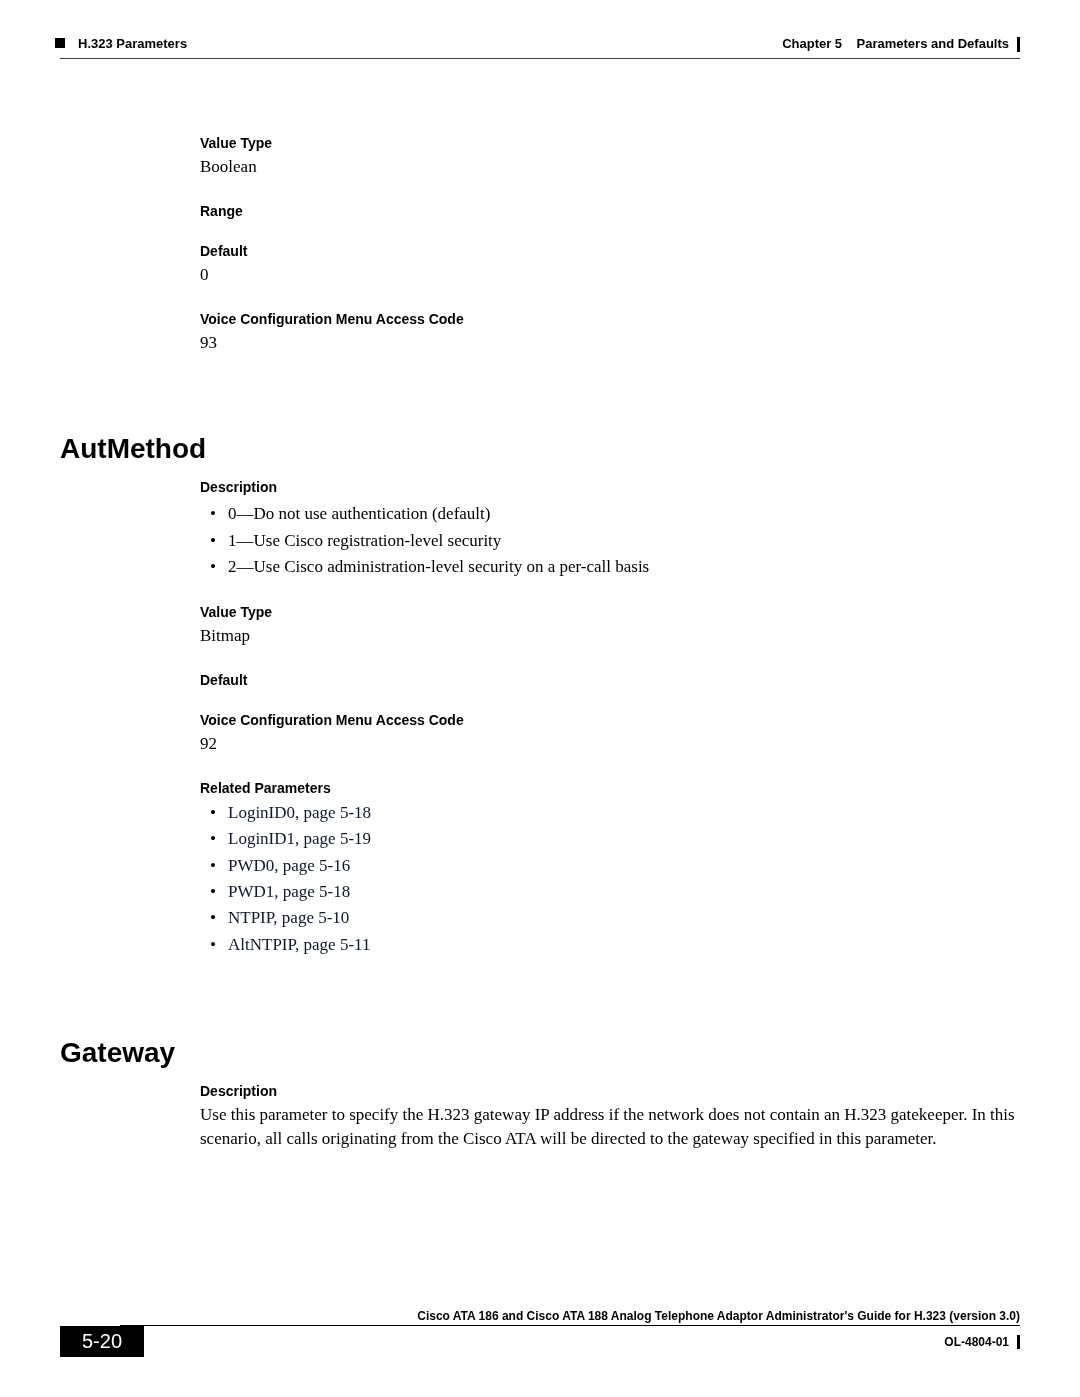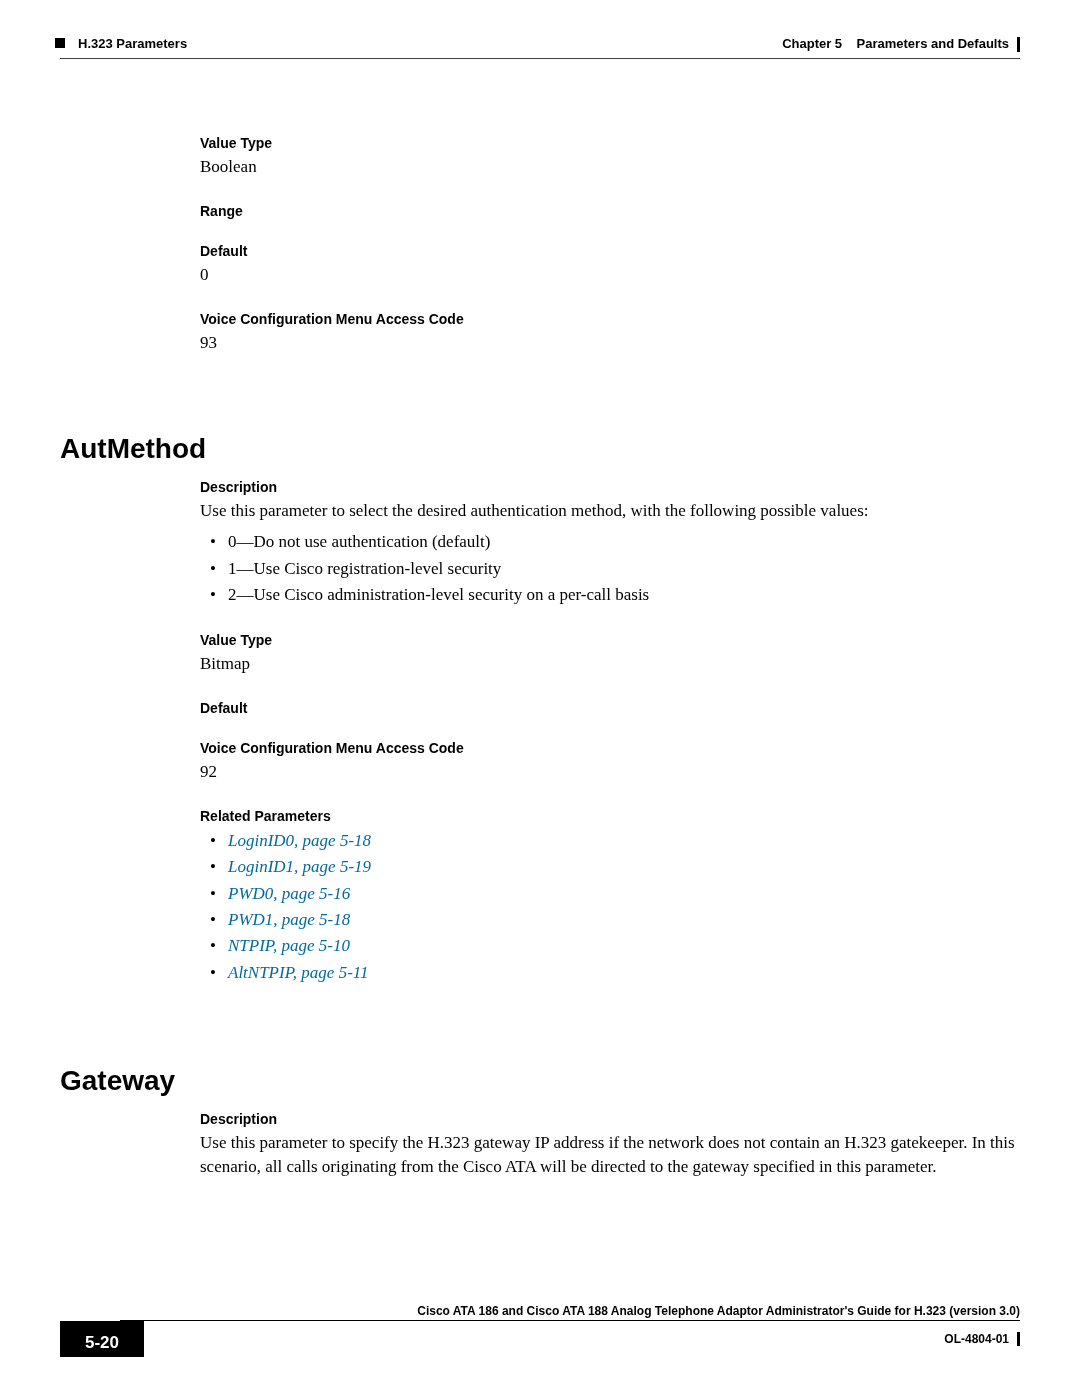--- a/index.html
+++ b/index.html
@@ -104,22 +104,21 @@
     padding-left: 28px;
     position: relative;
   }
   ul.bullets li::before {
     content: "•";
     position: absolute;
     left: 10px;
     top: 0;
   }
   .link {
-    color: #0369a1;
-    font-style: italic;
+    color: #0f172a;
   }
   .footer {
     position: absolute;
     left: 60px;
     right: 60px;
     bottom: 40px;
   }
   .footer .rule-wrap {
     position: relative;
     height: 1px;
@@ -137,23 +136,23 @@
   }
   .footer-bar {
     display: flex;
     align-items: stretch;
     margin-top: 0;
   }
   .page-badge {
     background: #000;
     color: #fff;
     font-family: Arial, Helvetica, sans-serif;
-    font-weight: bold;
-    font-size: 17px;
-    padding: 12px 16px 4px 16px;
+    font-weight: normal;
+    font-size: 20px;
+    padding: 4px 16px 4px 16px;
     min-width: 52px;
     text-align: center;
   }
   .footer-right {
     flex: 1;
     display: flex;
     justify-content: flex-end;
     align-items: center;
     gap: 8px;
     font-family: Arial, Helvetica, sans-serif;
@@ -191,21 +190,20 @@
 
     <div class="field-label">Default</div>
     <div class="field-value">0</div>
 
     <div class="field-label">Voice Configuration Menu Access Code</div>
     <div class="field-value">93</div>
 
     <div class="section-heading">AutMethod</div>
 
     <div class="field-label" style="margin-top:10px">Description</div>
-    <div class="desc-para">Use this parameter to select the desired authentication method, with the following possible values:</div>
 
     <ul class="bullets">
       <li>0—Do not use authentication (default)</li>
       <li>1—Use Cisco registration-level security</li>
       <li>2—Use Cisco administration-level security on a per-call basis</li>
     </ul>
 
     <div class="field-label">Value Type</div>
     <div class="field-value">Bitmap</div>
 

